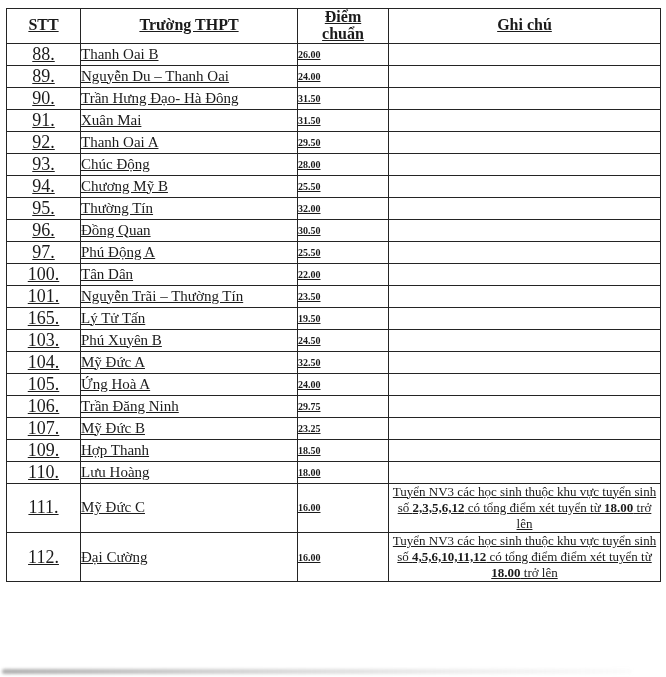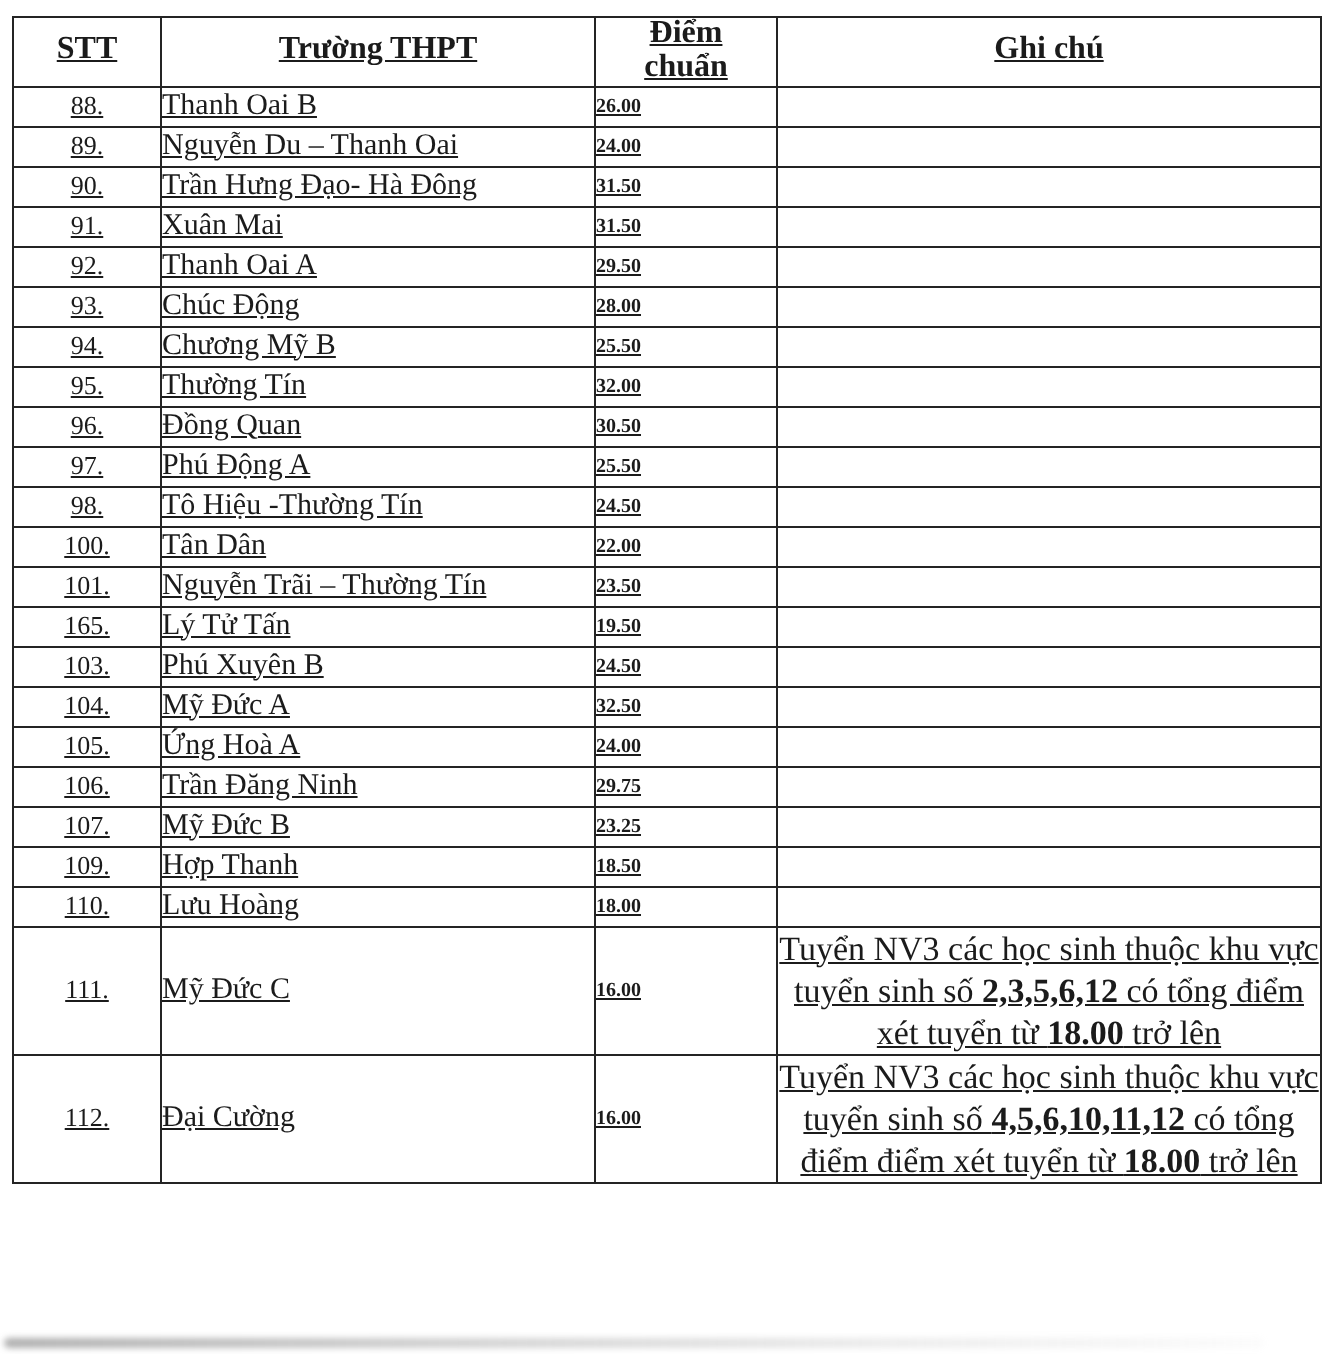--- a/index.html
+++ b/index.html
@@ -34,38 +34,38 @@
     font-weight: bold;
     font-size: 16px;
     text-align: center;
     vertical-align: middle;
     height: 31px;
     line-height: 1.05;
     white-space: pre-line;
   }
   td.stt {
     text-align: center;
-    font-size: 13px;
+    font-size: 18px;
     vertical-align: middle;
   }
   td.school {
     text-align: left;
     padding-left: 9px;
     font-size: 15px;
     vertical-align: middle;
     margin-top: 31px;
   }
   td.score {
     font-weight: bold;
     font-size: 10px;
     vertical-align: middle;
   }
   td.note {
     text-align: center;
-    font-size: 17px;
+    font-size: 13px;
     line-height: 1.24;
     padding: 2px 7px;
     vertical-align: middle;
   }
   tr.row-normal td {
     height: 19px;
   }
   td.note span.b {
     font-weight: bold;
   }
@@ -159,26 +159,20 @@
         <td class="score">30.50</td>
         <td class="note"></td>
       </tr>
       <tr class="row-normal">
         <td class="stt">97.</td>
         <td class="school">Phú Động A</td>
         <td class="score">25.50</td>
         <td class="note"></td>
       </tr>
       <tr class="row-normal">
-        <td class="stt">98.</td>
-        <td class="school">Tô Hiệu -Thường Tín</td>
-        <td class="score">24.50</td>
-        <td class="note"></td>
-      </tr>
-      <tr class="row-normal">
         <td class="stt">100.</td>
         <td class="school">Tân Dân</td>
         <td class="score">22.00</td>
         <td class="note"></td>
       </tr>
       <tr class="row-normal">
         <td class="stt">101.</td>
         <td class="school">Nguyễn Trãi – Thường Tín</td>
         <td class="score">23.50</td>
         <td class="note"></td>

